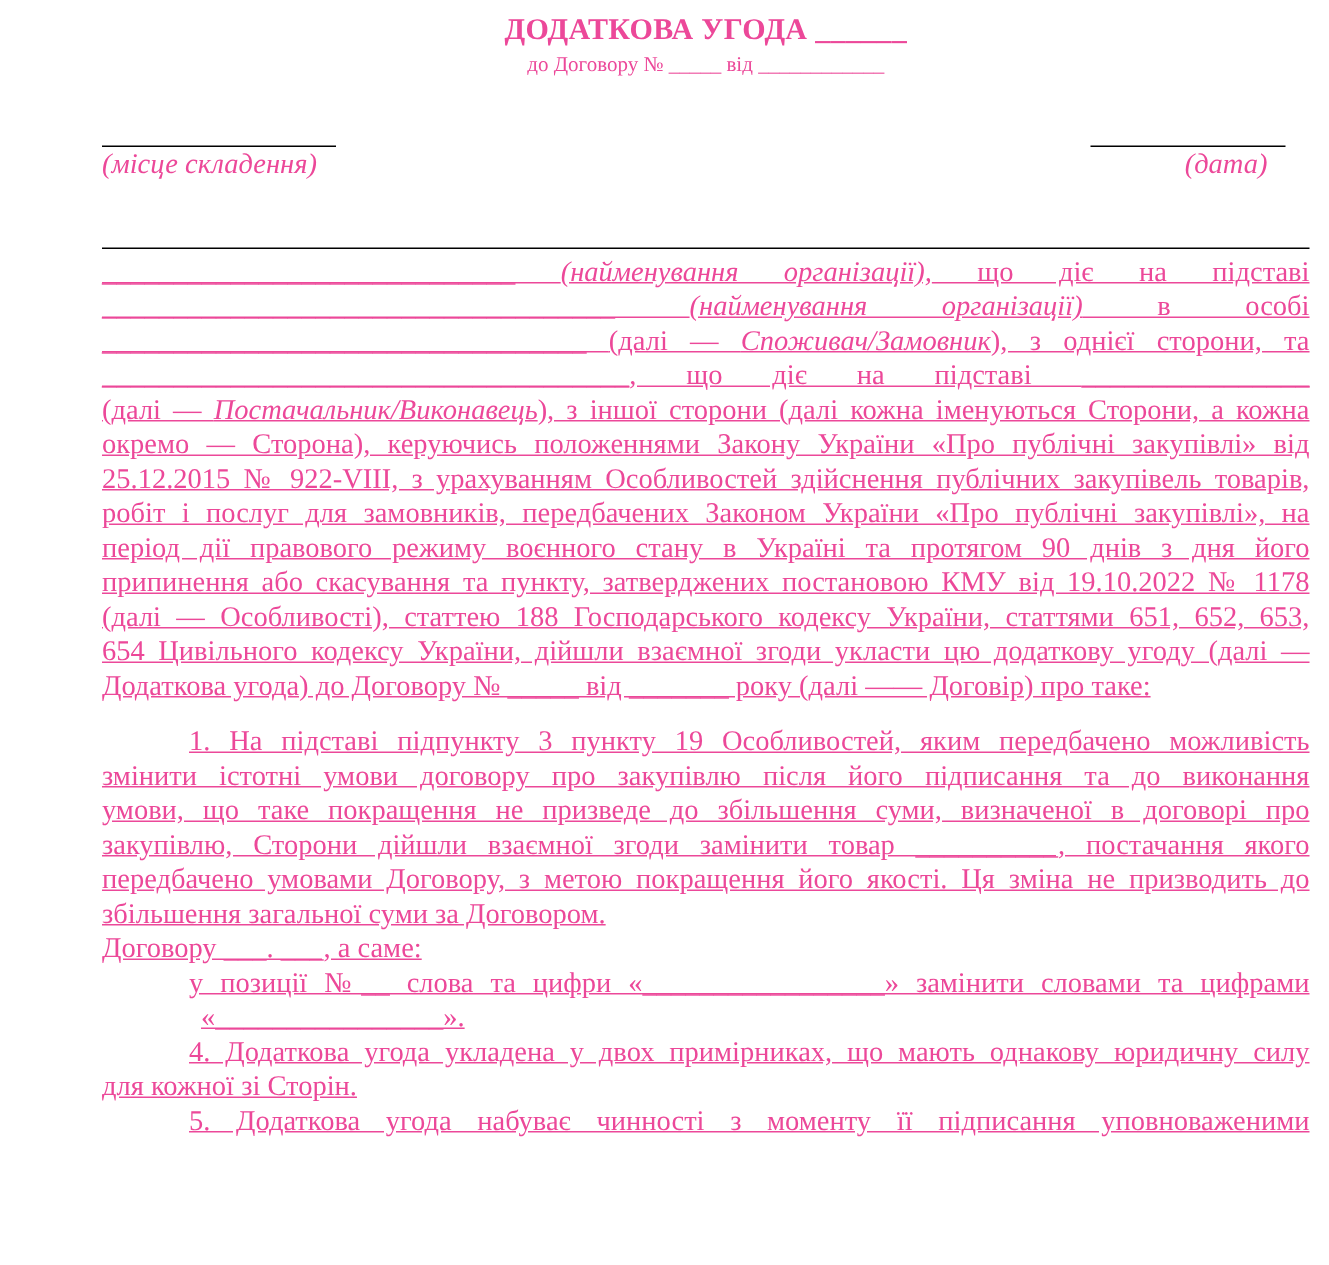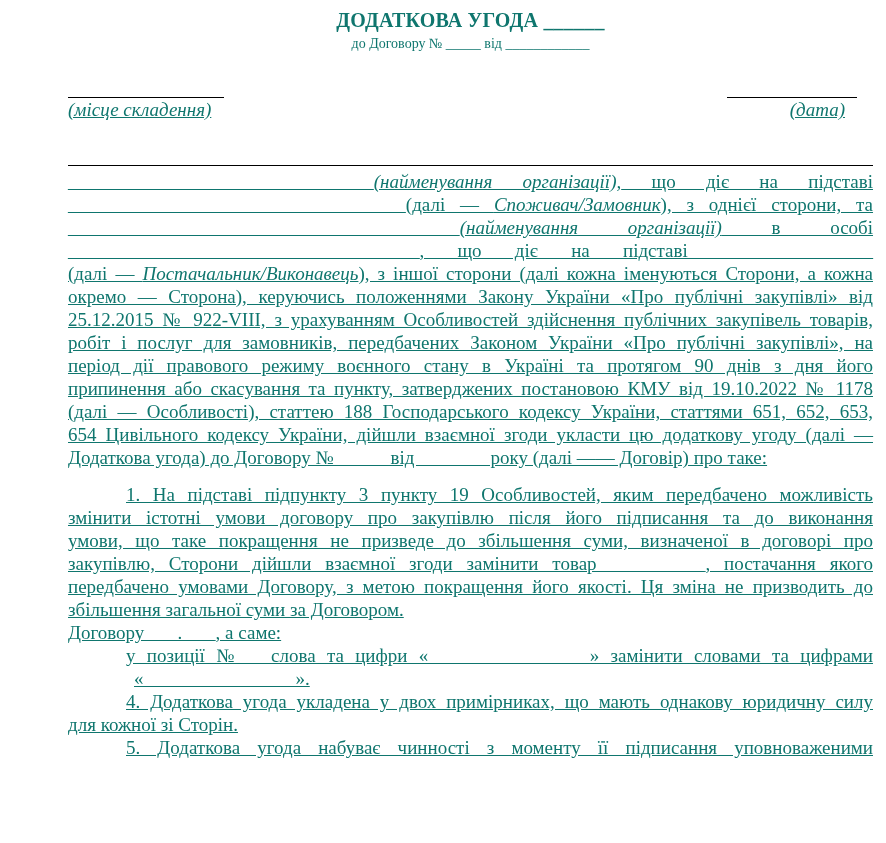--- a/index.html
+++ b/index.html
@@ -5,34 +5,33 @@
 <style>
   html, body { margin: 0; padding: 0; background: #ffffff; }
   .page {
     position: relative;
     width: 886px;
     height: 843px;
     box-sizing: border-box;
     padding: 8px 13px 0 68px;
     overflow: hidden;
     background: #ffffff;
-    color: #0f766e;
+    color: #ec4899;
     font-family: "Liberation Serif", "DejaVu Serif", serif;
     font-size: 19px;
   }
   .header { text-align: center; }
   .title { font-weight: bold; font-size: 20px; line-height: 24px; letter-spacing: .2px; }
   .subtitle { font-size: 14px; line-height: 24px; }
 
   .fields-row {
     margin-top: 22px;
     display: flex;
     justify-content: space-between;
     align-items: center;
-    text-decoration: underline;
   }
   .field-left { width: 156px; }
   .field-right { width: 130px; margin-right: 16px; }
   .blank-rule { height: 19px; border-bottom: 1px solid #000; }
   .caption { font-style: italic; line-height: 24px; white-space: nowrap; }
   .caption.right { text-align: right; padding-right: 12px; }
 
   .document-body { margin-top: 25px; }
   .paragraph { }
   .line {
@@ -68,22 +67,22 @@
     <div class="field-right">
       <div class="blank-rule"></div>
       <div class="caption right">(дата)</div>
     </div>
   </div>
 
   <div class="document-body">
       <div class="paragraph">
         <div class="line rule"></div>
         <div class="line justify"><span>_____________________________ </span><span class="it">(найменування організації),</span><span> що діє на підставі</span></div>
+        <div class="line justify"><span>____________________________________ </span><span class="it">(найменування організації)</span><span> в особі</span></div>
         <div class="line justify"><span>__________________________________ </span><span>(далі — </span><span class="it">Споживач/Замовник</span><span>), з однієї сторони, та</span></div>
-        <div class="line justify"><span>____________________________________ </span><span class="it">(найменування організації)</span><span> в особі</span></div>
         <div class="line justify"><span>_____________________________________</span><span>, що діє на підставі </span><span>________________</span></div>
         <div class="line justify"><span>(далі — </span><span class="it">Постачальник/Виконавець</span><span>), з іншої сторони (далі кожна іменуються Сторони, а кожна</span></div>
         <div class="line justify"><span>окремо — Сторона), керуючись положеннями Закону України «Про публічні закупівлі» від</span></div>
         <div class="line justify"><span>25.12.2015 № 922-VIII, з урахуванням Особливостей здійснення публічних закупівель товарів,</span></div>
         <div class="line justify"><span>робіт і послуг для замовників, передбачених Законом України «Про публічні закупівлі», на</span></div>
         <div class="line justify"><span>період дії правового режиму воєнного стану в Україні та протягом 90 днів з дня його</span></div>
         <div class="line justify"><span>припинення або скасування та пункту, затверджених постановою КМУ від 19.10.2022 № 1178</span></div>
         <div class="line justify"><span>(далі — Особливості), статтею 188 Господарського кодексу України, статтями 651, 652, 653,</span></div>
         <div class="line justify"><span>654 Цивільного кодексу України, дійшли взаємної згоди укласти цю додаткову угоду (далі —</span></div>
         <div class="line"><span>Додаткова угода) до Договору № _____ від _______ року (далі —— Договір) про таке:</span></div>

